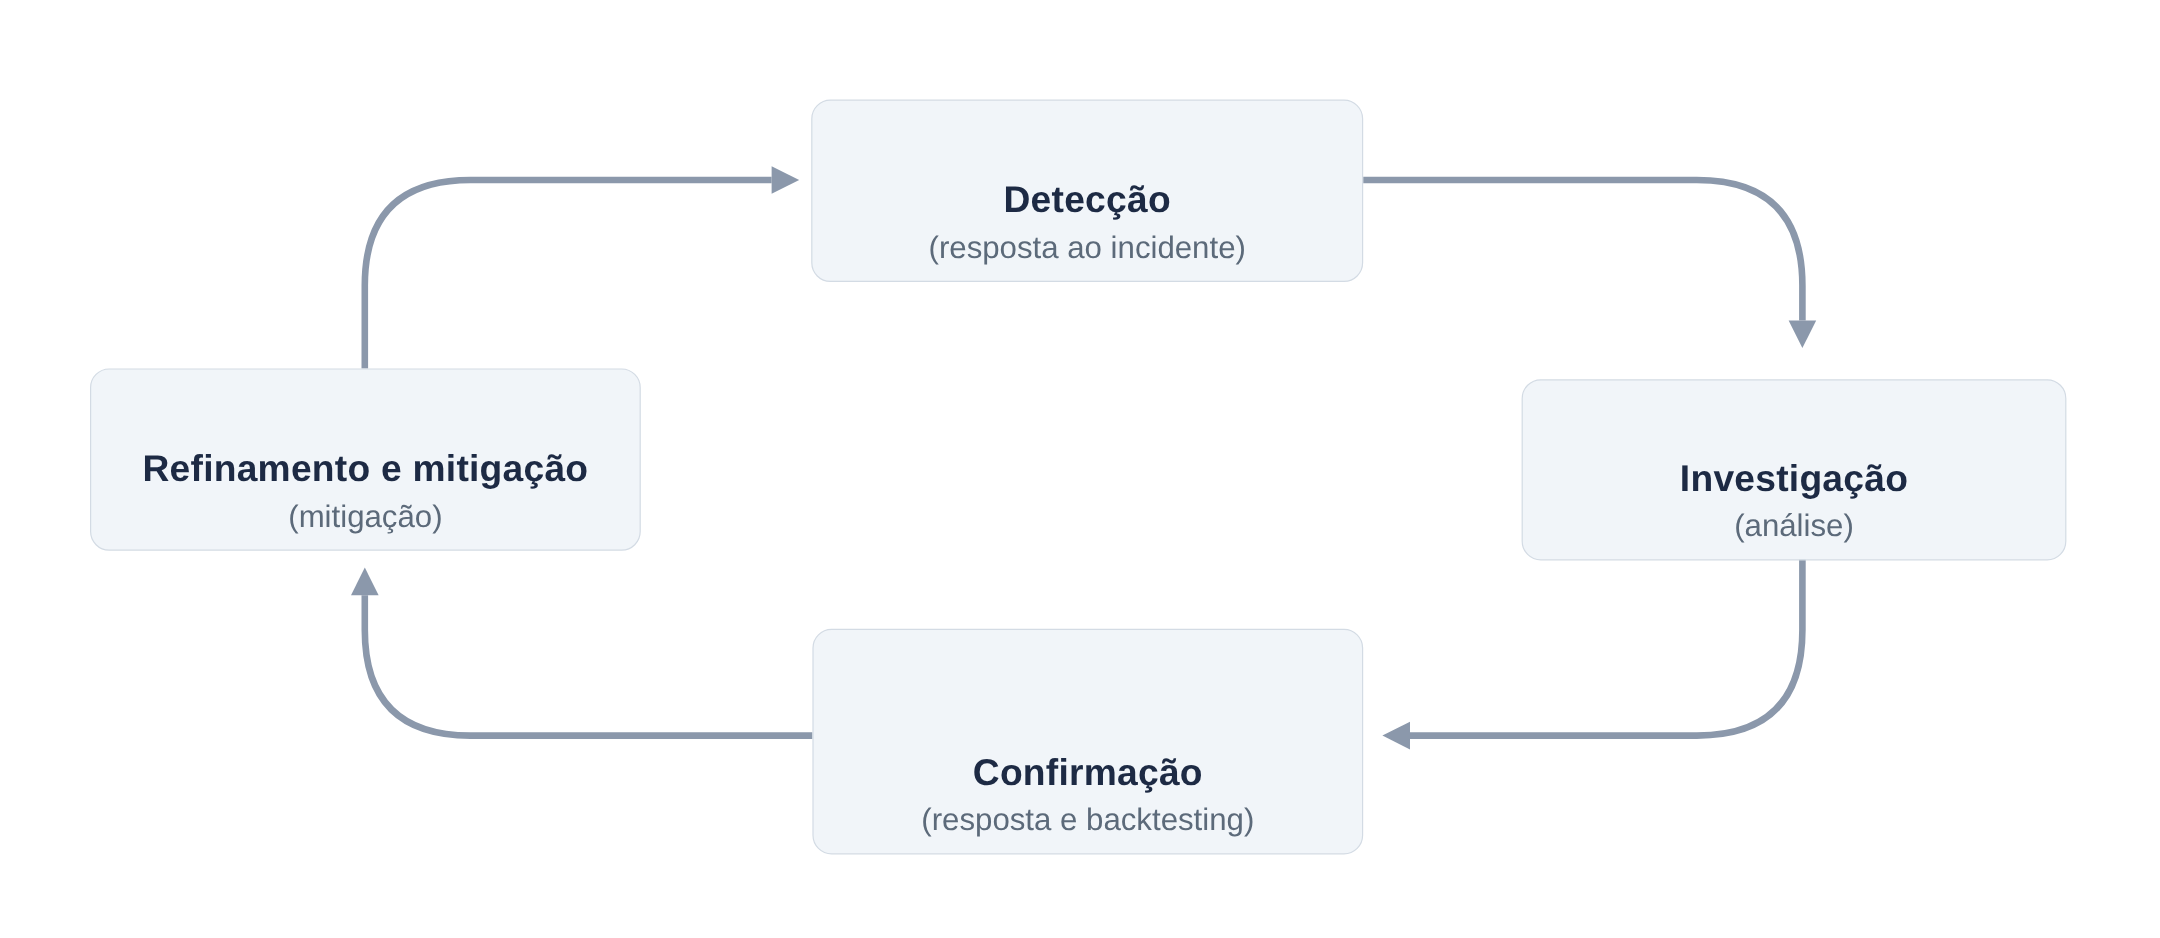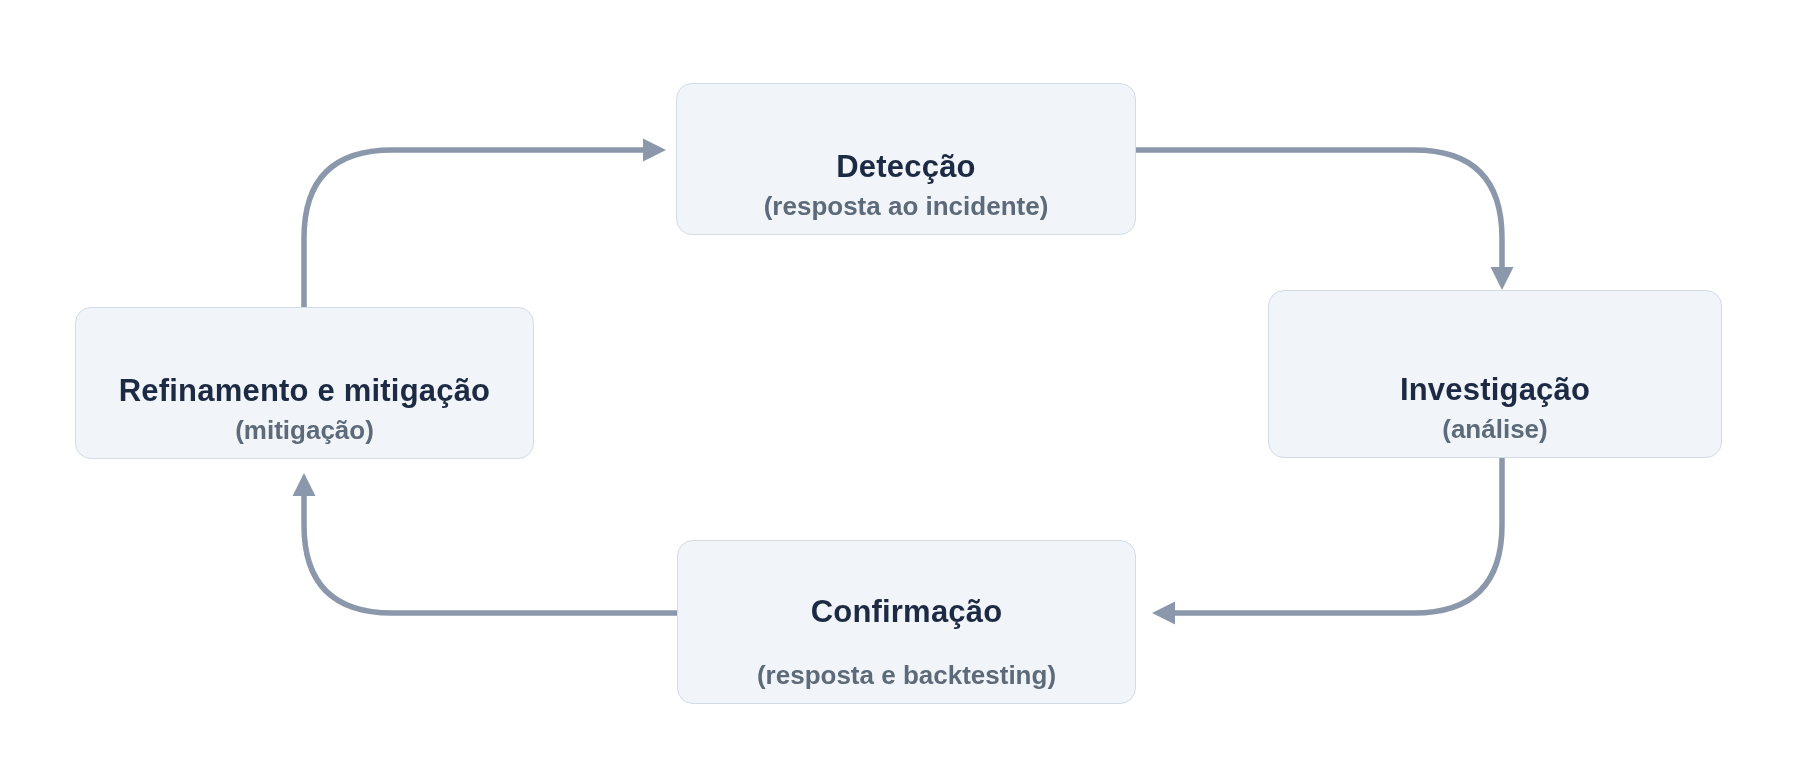--- a/index.html
+++ b/index.html
@@ -43,33 +43,33 @@
     border: 1.5px solid var(--node_border);
     border-radius: 16px;
     display: flex;
     flex-direction: column;
     align-items: center;
     justify-content: flex-end;
     text-align: center;
     padding: 10px 16px;
   }
   .node-deteccao     { left: 676px;  top: 83px;  width: 460px; height: 152px; }
-  .node-investigacao { left: 1268px; top: 290px; width: 454px; height: 168px; }
-  .node-confirmacao  { left: 677px;  top: 540px; width: 459px; height: 164px; gap: 24px; }
+  .node-investigacao { left: 1268px; top: 316px; width: 454px; height: 151px; }
+  .node-confirmacao  { left: 677px;  top: 524px; width: 459px; height: 188px; }
   .node-refinamento  { left: 75px;   top: 307px; width: 459px; height: 152px; }
   .node-title {
     font-size: 31px;
     font-weight: bold;
     color: var(--title_color);
     letter-spacing: 0.2px;
     line-height: 1.25;
   }
   .node-subtitle {
     font-size: 26px;
-    font-weight: bold;
+    font-weight: normal;
     color: var(--subtitle_color);
     line-height: 1.3;
     margin-top: 3px;
   }
 </style>
 </head>
 <body>
 
 <div class="canvas">
 

